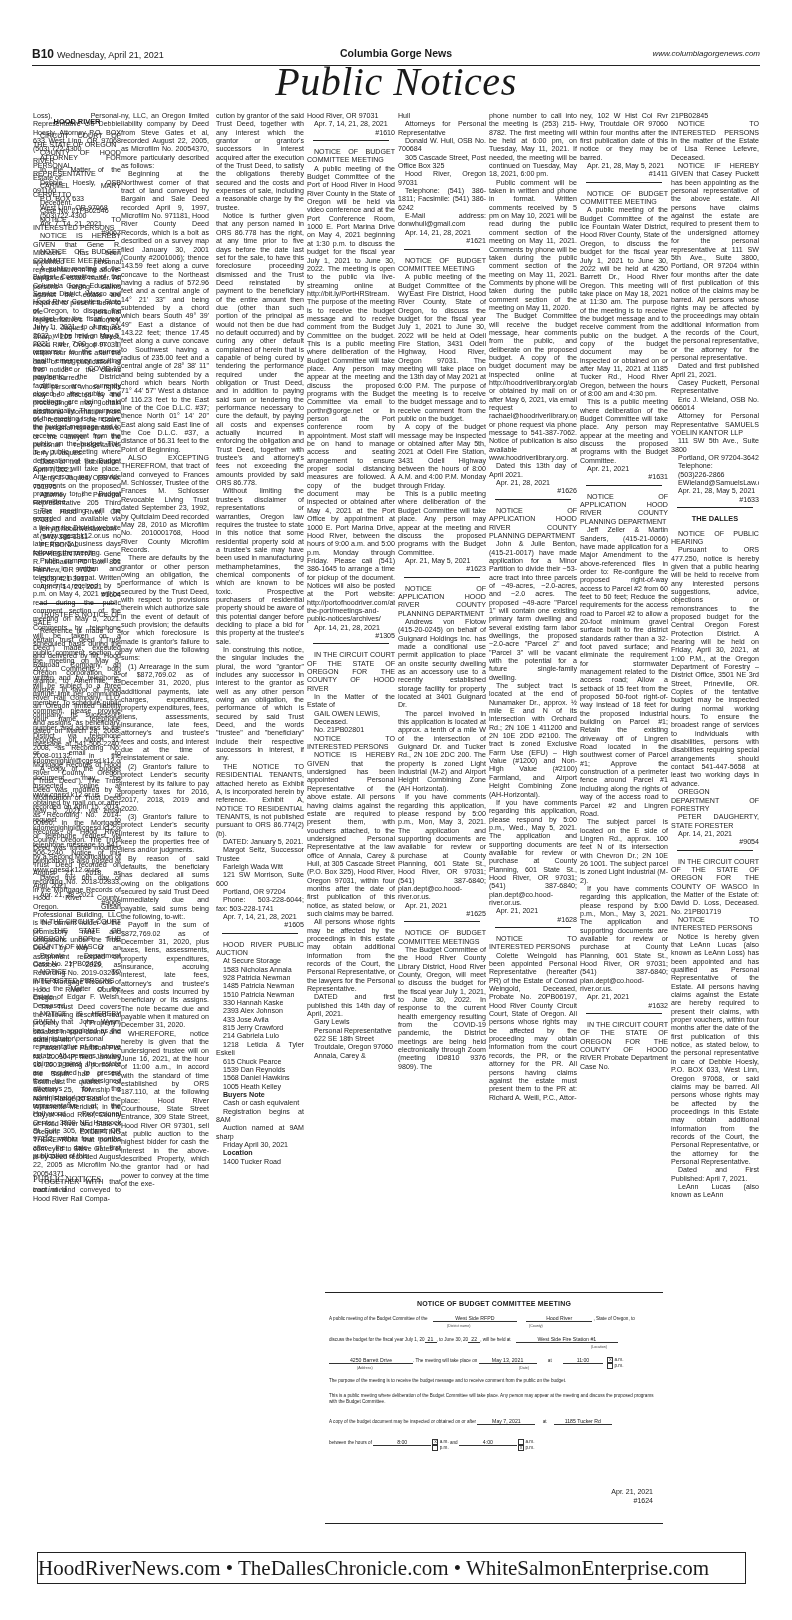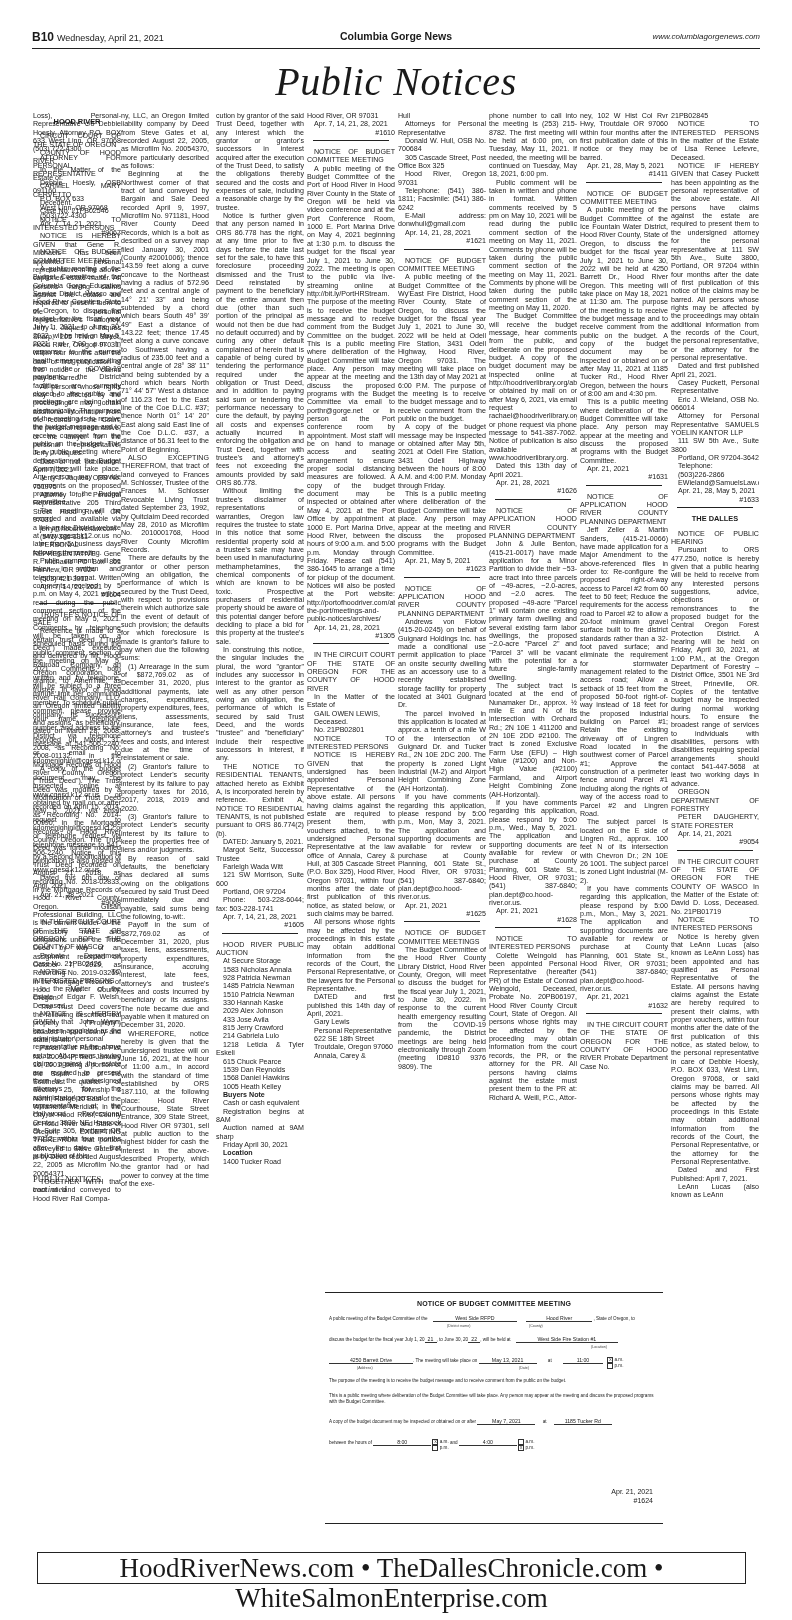--- a/index.html
+++ b/index.html
@@ -1,38 +1,38 @@
 <!DOCTYPE html>
 <html><head>
 <meta charset="utf-8">
 <style>
   html, body { margin: 0; padding: 0; background: #ffffff; }
   body { width: 792px; height: 1620px; position: relative; overflow: hidden; font-family: "Liberation Sans", sans-serif; color: #1a1a1a; }
-  .masthead { position: absolute; left: 32px; top: 24px; width: 728px; height: 24px; border-bottom: 1.5px solid #222; }
+  .masthead { position: absolute; left: 32px; top: 41px; width: 728px; height: 24px; border-bottom: 1.5px solid #222; }
   .mh-left { position: absolute; left: 0; top: 6px; font-size: 9px; }
   .mh-left b { font-size: 12px; font-weight: bold; margin-right: 3px; }
   .mh-center { position: absolute; left: 0; right: 0; top: 6px; text-align: center; font-size: 10.5px; font-weight: bold; }
   .mh-right { position: absolute; right: 0; top: 8px; font-size: 8px; font-style: italic; }
   .page-title { position: absolute; left: 0; width: 792px; top: 58px; text-align: center; font-family: "Liberation Serif", serif; font-style: italic; font-size: 40px; letter-spacing: 0.5px; }
   .columns { position: absolute; left: 33px; top: 112px; width: 728px; height: 1420px; }
   .col { position: absolute; top: 0; width: 88px; height: 1420px; overflow: hidden; font-size: 7.1px; line-height: 8.35px; text-align: justify; }
   .col p { margin: 0; text-indent: 7px; }
   .col .noind { text-indent: 0; }
   .col .sect { text-align: center; font-weight: bold; font-size: 7.4px; margin: 6px 0 6px; text-indent: 0; }
   .col .num { text-align: right; text-indent: 0; }
   .col .rule { border-top: 1.2px solid #222; margin: 3px 6px 7px 6px; }
   .col .bold { font-weight: bold; }
   .budget-box { position: absolute; left: 325px; top: 1292px; width: 338px; height: 230px; background: #fff; border-top: 1.3px solid #222; border-bottom: 1.3px solid #222; font-size: 4.6px; line-height: 6px; }
   .budget-title { text-align: center; font-weight: bold; font-size: 7px; margin-top: 8px; margin-bottom: 8px; letter-spacing: 0.2px; }
   .b-line { position: relative; margin: 0 4px 7px 4px; height: 14px; white-space: nowrap; }
   .b-line .fill { display: inline-block; border-bottom: 0.6px solid #333; text-align: center; font-size: 5.2px; padding: 0 2px; }
   .b-line .cap { position: absolute; font-size: 3.6px; color: #444; }
   .chk { display: inline-block; width: 4px; height: 4px; border: 0.5px solid #333; vertical-align: middle; font-size: 4px; line-height: 4px; text-align: center; }
   .b-date { position: absolute; right: 10px; bottom: 18px; font-size: 7px; text-align: right; line-height: 9px; }
-  .footer-box { position: absolute; left: 37px; top: 1552px; width: 707px; height: 30px; border: 1px solid #222; text-align: center; font-family: "Liberation Serif", serif; font-size: 27px; line-height: 30px; }
+  .footer-box { position: absolute; left: 37px; top: 1552px; width: 707px; height: 30px; border: 1px solid #222; text-align: left; font-family: "Liberation Serif", serif; font-size: 21px; line-height: 30px; }
 </style>
 </head>
 <body>
 
 <div class="masthead">
   <div class="mh-left"><b>B10</b><span>Wednesday, April 21, 2021</span></div>
   <div class="mh-center">Columbia Gorge News</div>
   <div class="mh-right">www.columbiagorgenews.com</div>
 </div>
 
@@ -93,21 +93,21 @@
       <p>Apr. 7, 14, 21, 28, 2021</p>
       <p class="num">#1605</p>
       <div class="rule"></div>
       <p>HOOD RIVER PUBLIC AUCTION</p>
       <p>At Secure Storage</p>
       <p>1583 Nicholas Annala</p>
       <p>928 Patricia Newman</p>
       <p>1485 Patricia Newman</p>
       <p>1510 Patricia Newman</p>
       <p>330 Hannah Kaske</p>
-      <p>2029 Alex Johnson</p>
+      <p>2393 Alex Johnson</p>
       <p>433 Jose Avila</p>
       <p>815 Jerry Crawford</p>
       <p>214 Gabriela Lulo</p>
       <p>1218 Leticia &amp; Tyler Eskeli</p>
       <p>615 Chuck Pearce</p>
       <p>1539 Dan Reynolds</p>
       <p>1568 Daniel Hawkins</p>
       <p>1005 Heath Kelley</p>
       <p class="bold">Buyers Note</p>
       <p>Cash or cash equivalent</p>

